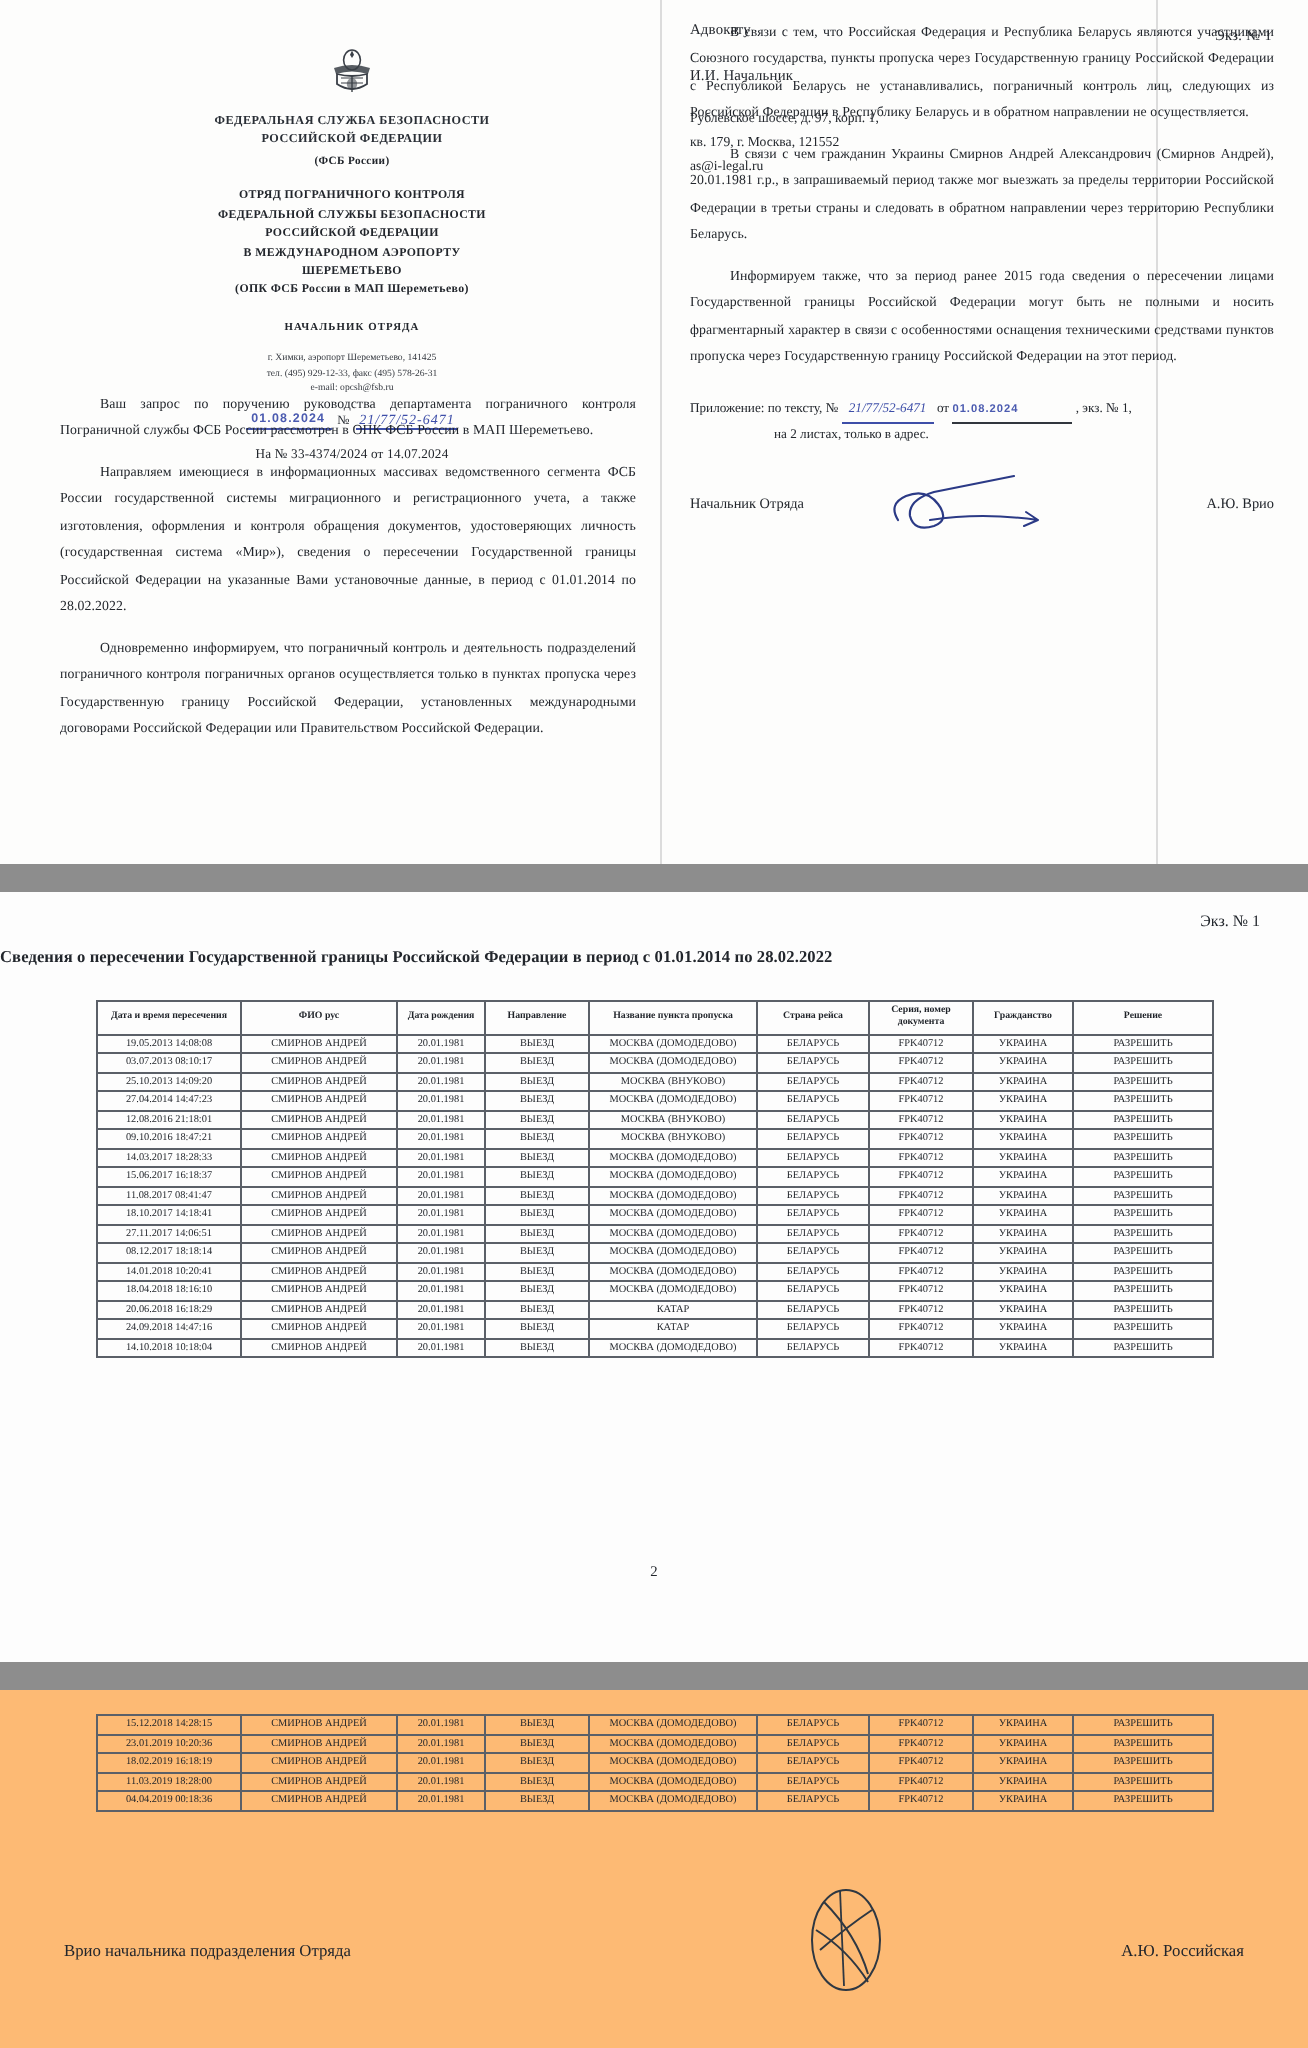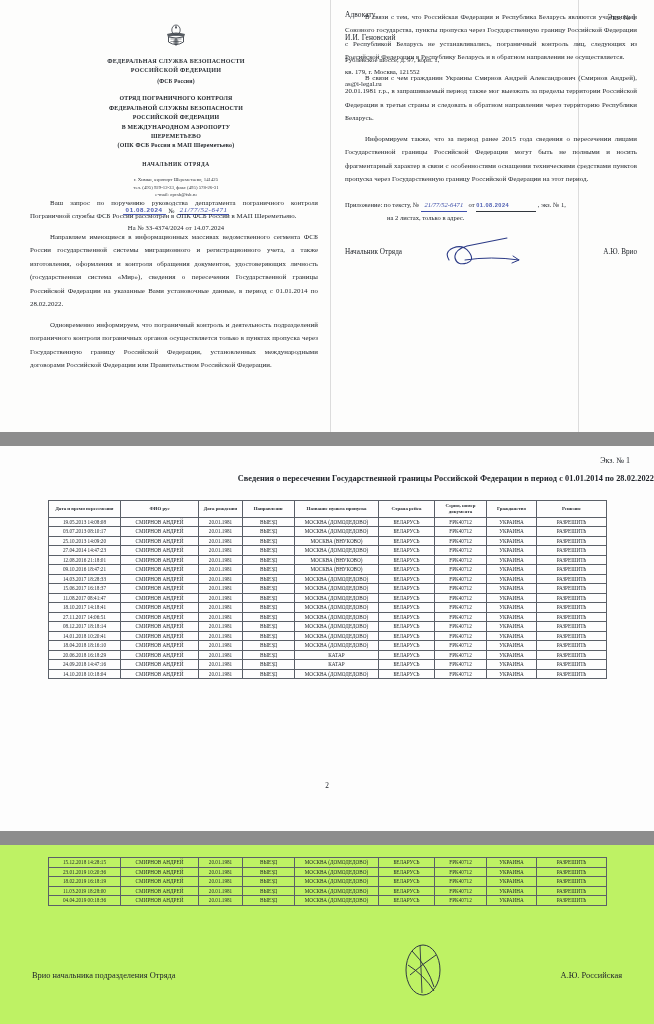--- a/index.html
+++ b/index.html
@@ -222,21 +222,21 @@
     right: 24px;
     top: 10px;
     font-size: 8px;
     font-weight: normal;
   }
   .p2-title {
     position: absolute;
     left: 0;
     top: 28px;
     width: 654px;
-    text-align: right;
+    text-align: left;
     font-size: 8.3px;
     font-weight: bold;
     letter-spacing: .05px;
   }
 
   table.xtab {
     border-collapse: collapse;
     table-layout: fixed;
     font-size: 5.2px;
     color: #1f2329;
@@ -281,21 +281,21 @@
     font-size: 7.4px;
   }
 
   
   .sheet3 {
     position: absolute;
     left: 0;
     top: 845px;
     width: 654px;
     height: 179px;
-    background: #bef264;
+    background: #fdba74;
     overflow: hidden;
   }
   .tab2 {
     position: absolute;
     left: 48px;
     top: 12px;
     width: 558px;
   }
   .footer-row {
     position: absolute;
@@ -367,21 +367,21 @@
         <span class="num-mark">№</span>
         <span class="hand-num">21/77/52-6471</span>
       </div>
 
       <div class="ref-line">На № 33-4374/2024 от 14.07.2024</div>
     </div>
 
     <div class="col-right">
       <div class="addr-line">Адвокату</div>
       <div class="addr-gap"></div>
-      <div class="addr-line">И.И. Геновский</div>
+      <div class="addr-line">И.И. Начальник</div>
       <div class="addr-gap"></div>
       <div class="addr-small">Рублевское шоссе, д. 97, корп. 1,</div>
       <div class="addr-small">кв. 179, г. Москва, 121552</div>
       <div class="addr-small">as@i-legal.ru</div>
     </div>
 
     <div class="left-body">
       <p class="body-p">Ваш запрос по поручению руководства департамента пограничного контроля Пограничной службы ФСБ России рассмотрен в ОПК ФСБ России в МАП Шереметьево.</p>
       <p class="body-p">Направляем имеющиеся в информационных массивах ведомственного сегмента ФСБ России государственной системы миграционного и регистрационного учета, а также изготовления, оформления и контроля обращения документов, удостоверяющих личность (государственная система «Мир»), сведения о пересечении Государственной границы Российской Федерации на указанные Вами установочные данные, в период с 01.01.2014 по 28.02.2022.</p>
       <p class="body-p">Одновременно информируем, что пограничный контроль и деятельность подразделений пограничного контроля пограничных органов осуществляется только в пунктах пропуска через Государственную границу Российской Федерации, установленных международными договорами Российской Федерации или Правительством Российской Федерации.</p>

